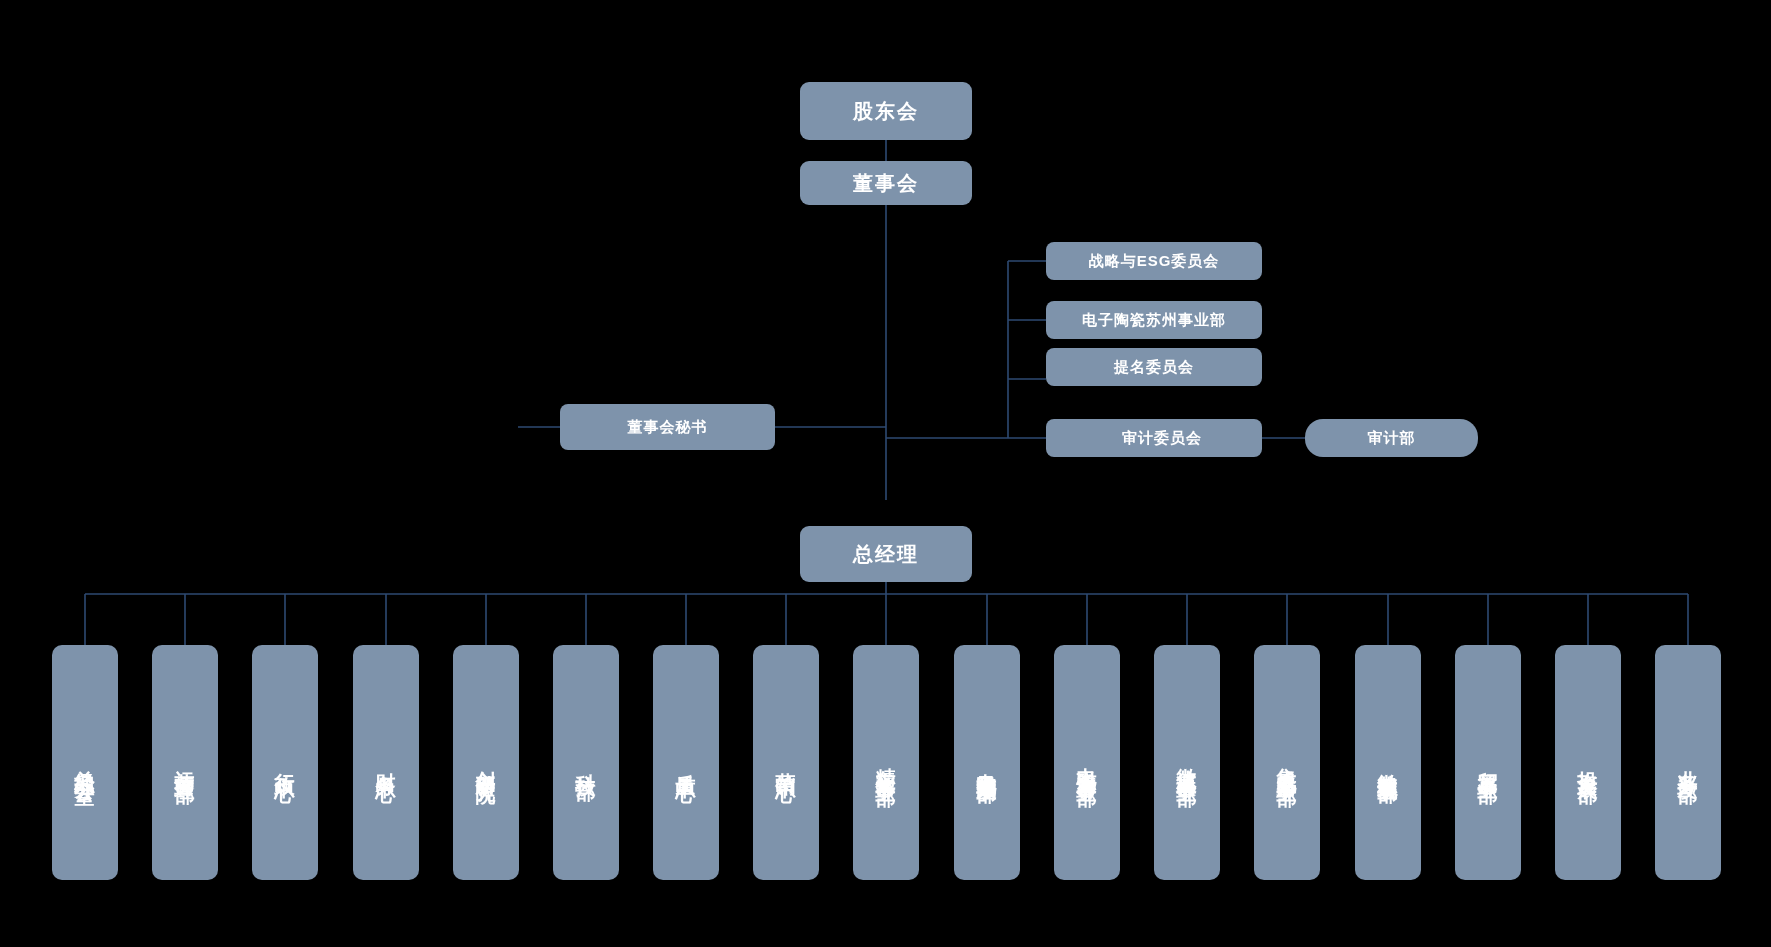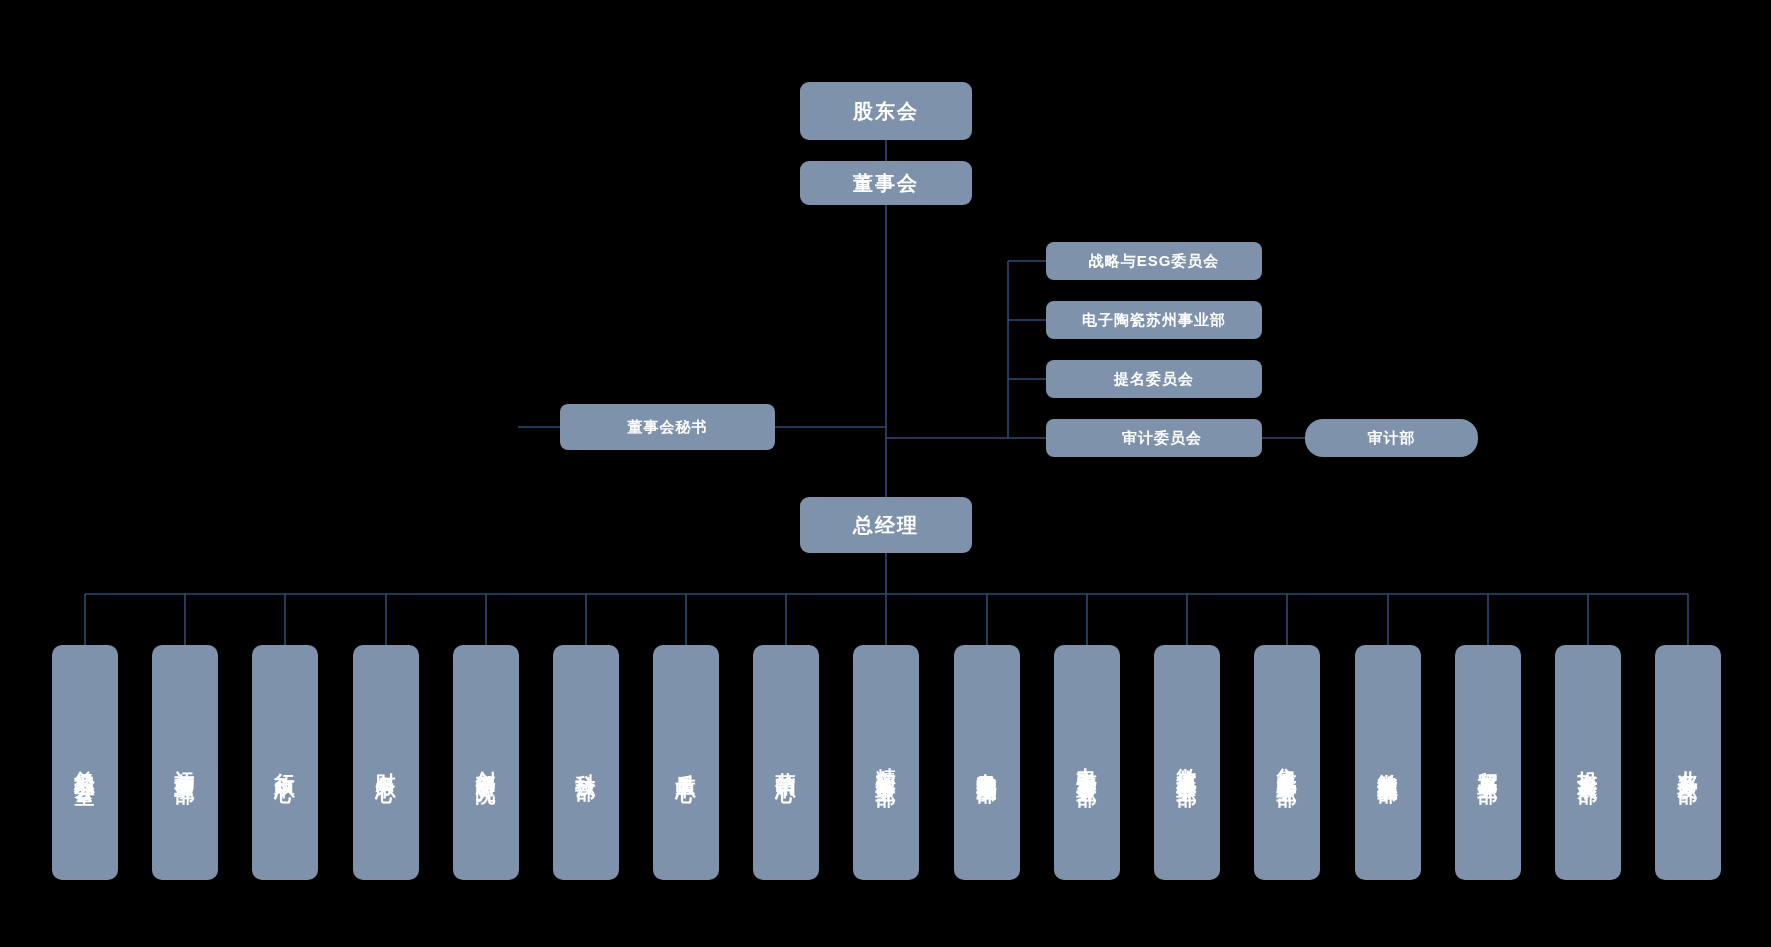--- a/index.html
+++ b/index.html
@@ -99,30 +99,30 @@
   </svg>
 
   <div class="node h-node" style="left:800px; top:50px; width:172px; height:58px;margin-top:32px;">股东会</div>
 
   <div class="node h-node" style="left:800px; top:161px; width:172px; height:44px;">董事会</div>
 
   <div class="node m-node" style="left:1046px; top:242px; width:216px; height:38px;">战略与ESG委员会</div>
 
   <div class="node m-node" style="left:1046px; top:301px; width:216px; height:38px;">电子陶瓷苏州事业部</div>
 
-  <div class="node m-node" style="left:1046px; top:360px; width:216px; height:38px;">提名委员会</div>
+  <div class="node m-node" style="left:1046px; top:348px; width:216px; height:38px;">提名委员会</div>
 
   <div class="node m-node" style="left:1046px; top:419px; width:216px; height:38px;padding-left:16px;">审计委员会</div>
 
   <div class="node m-node" style="left:1305px; top:419px; width:173px; height:38px;border-radius:18px;">审计部</div>
 
 
   <div class="node m-node" style="left:560px; top:404px; width:215px; height:46px;">董事会秘书</div>
 
-  <div class="node h-node" style="left:800px; top:497px; width:172px; height:56px;">总经理</div>
+  <div class="node h-node" style="left:800px; top:526px; width:172px; height:56px;">总经理</div>
 
   <div class="node dept" style="left:52px; top:645px; width:66px; height:235px;">总经理办公室</div>
 
   <div class="node dept" style="left:152px; top:645px; width:66px; height:235px;">运营管理部</div>
 
   <div class="node dept" style="left:252px; top:645px; width:66px; height:235px;">行政中心</div>
 
   <div class="node dept" style="left:353px; top:645px; width:66px; height:235px;">财务中心</div>
 
   <div class="node dept" style="left:453px; top:645px; width:66px; height:235px;">创新研究院</div>

